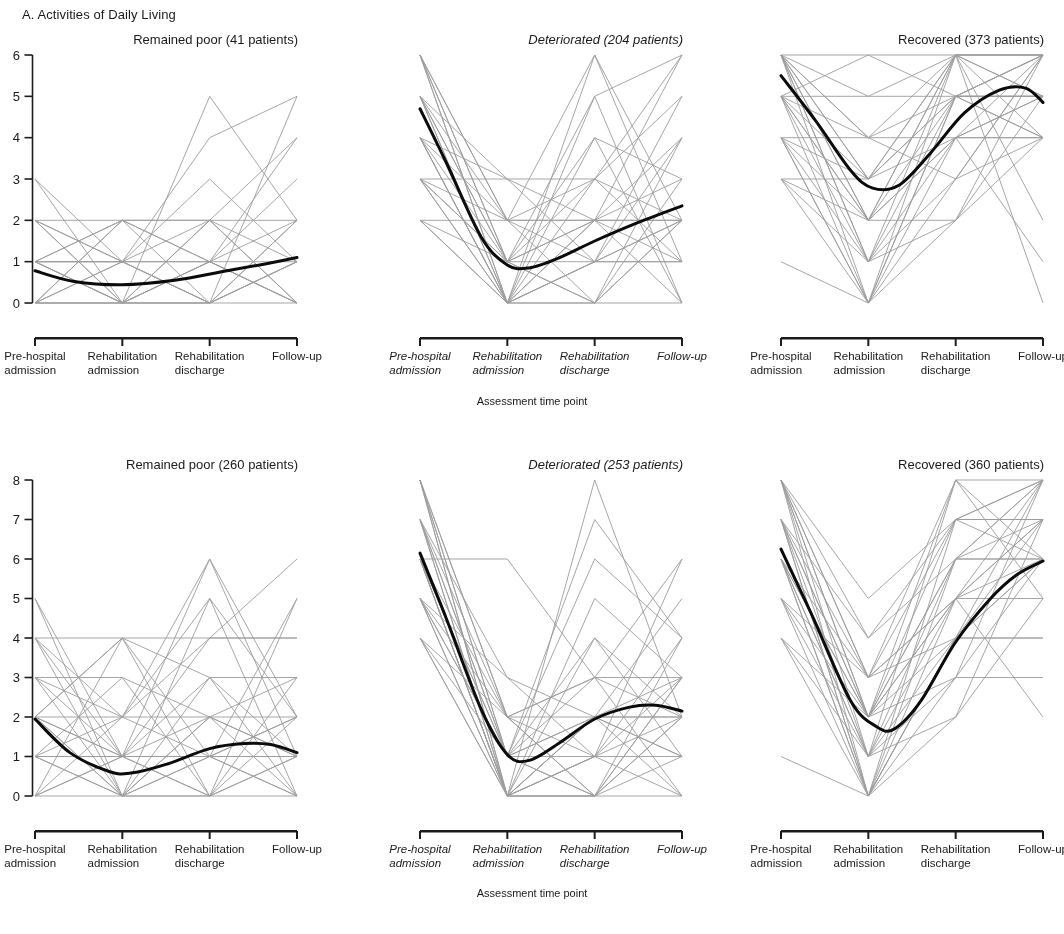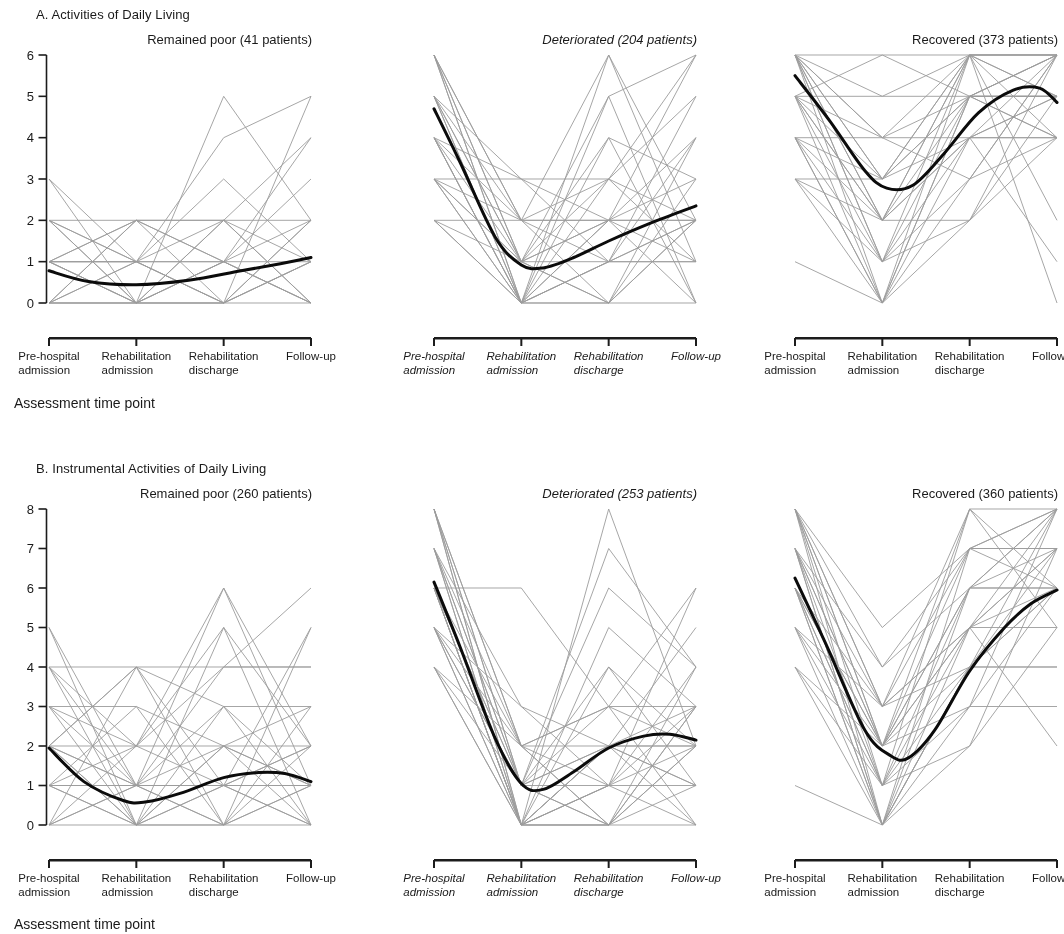--- a/index.html
+++ b/index.html
@@ -3,21 +3,21 @@
 <meta charset="utf-8">
 <style>
   html,body{margin:0;padding:0;background:#ffffff;}
   body{
     width:1064px;height:934px;overflow:hidden;
     font-family:"Liberation Sans", sans-serif;
     color:#1a1a1a;
     -webkit-font-smoothing:antialiased;
   }
   .figure{position:relative;width:1064px;height:934px;}
-  .panel{position:relative;padding-left:14px;}
+  .panel{position:relative;}
   .panel-heading{
     font-size:13px;margin:0 0 10px 22px;letter-spacing:.1px;
   }
   #panel-A{padding-top:7px;}
   #panel-B{margin-top:50px;}
   .charts-row{display:flex;align-items:flex-start;}
   .chart-block{position:relative;}
   .chart-block .subplot-title{
     width:264px;text-align:right;font-size:13px;margin-bottom:8px;
     white-space:nowrap;
@@ -27,21 +27,21 @@
   svg{display:block;overflow:visible;}
   .xaxis{margin-top:34px;position:relative;}
   .has-yaxis .xaxis{margin-left:34px;}
   .xlabels{position:relative;height:28px;margin-top:3px;}
   .xlabel{
     position:absolute;transform:translateX(-50%);
     font-size:11.5px;line-height:1.18;text-align:left;
     white-space:pre-line;width:max-content;top:0;
   }
   .axis-title{
-    font-size:14px;margin-top:16px;
+    text-align:center;font-size:11px;margin-top:16px;
   }
   #panel-A .axis-title{margin-top:17px;}
   .mb2{margin-left:121px;font-style:italic;}
   .mb3{margin-left:97px;}
   .ytick-label{font-size:13px;fill:#1a1a1a;}
 </style>
 </head>
 <body>
 
 <div class="figure">
@@ -226,21 +226,20 @@
               <div class="xlabel" style="left: 263px;">Follow-up</div>
             </div>
           </div>
       </div>
 
     </div>
     <div class="axis-title">Assessment time point</div>
   </div>
 
   <div class="panel" id="panel-B">
-    <div class="panel-heading">B. Instrumental Activities of Daily Living</div>
     <div class="charts-row">
 
       <div class="chart-block has-yaxis">
         <div class="subplot-title">Remained poor (260 patients)</div>
         <div class="plot-wrap">
           <svg class="yaxis" width="34" height="316">
               <line x1="32.5" y1="0" x2="32.5" y2="316" stroke="#1c1c1c" stroke-width="1.6"></line>
               <line x1="24.5" y1="316" x2="32.5" y2="316" stroke="#1c1c1c" stroke-width="1.6"></line>
               <text x="20" y="320.5" text-anchor="end" class="ytick-label">0</text>
               <line x1="24.5" y1="276.5" x2="32.5" y2="276.5" stroke="#1c1c1c" stroke-width="1.6"></line>

